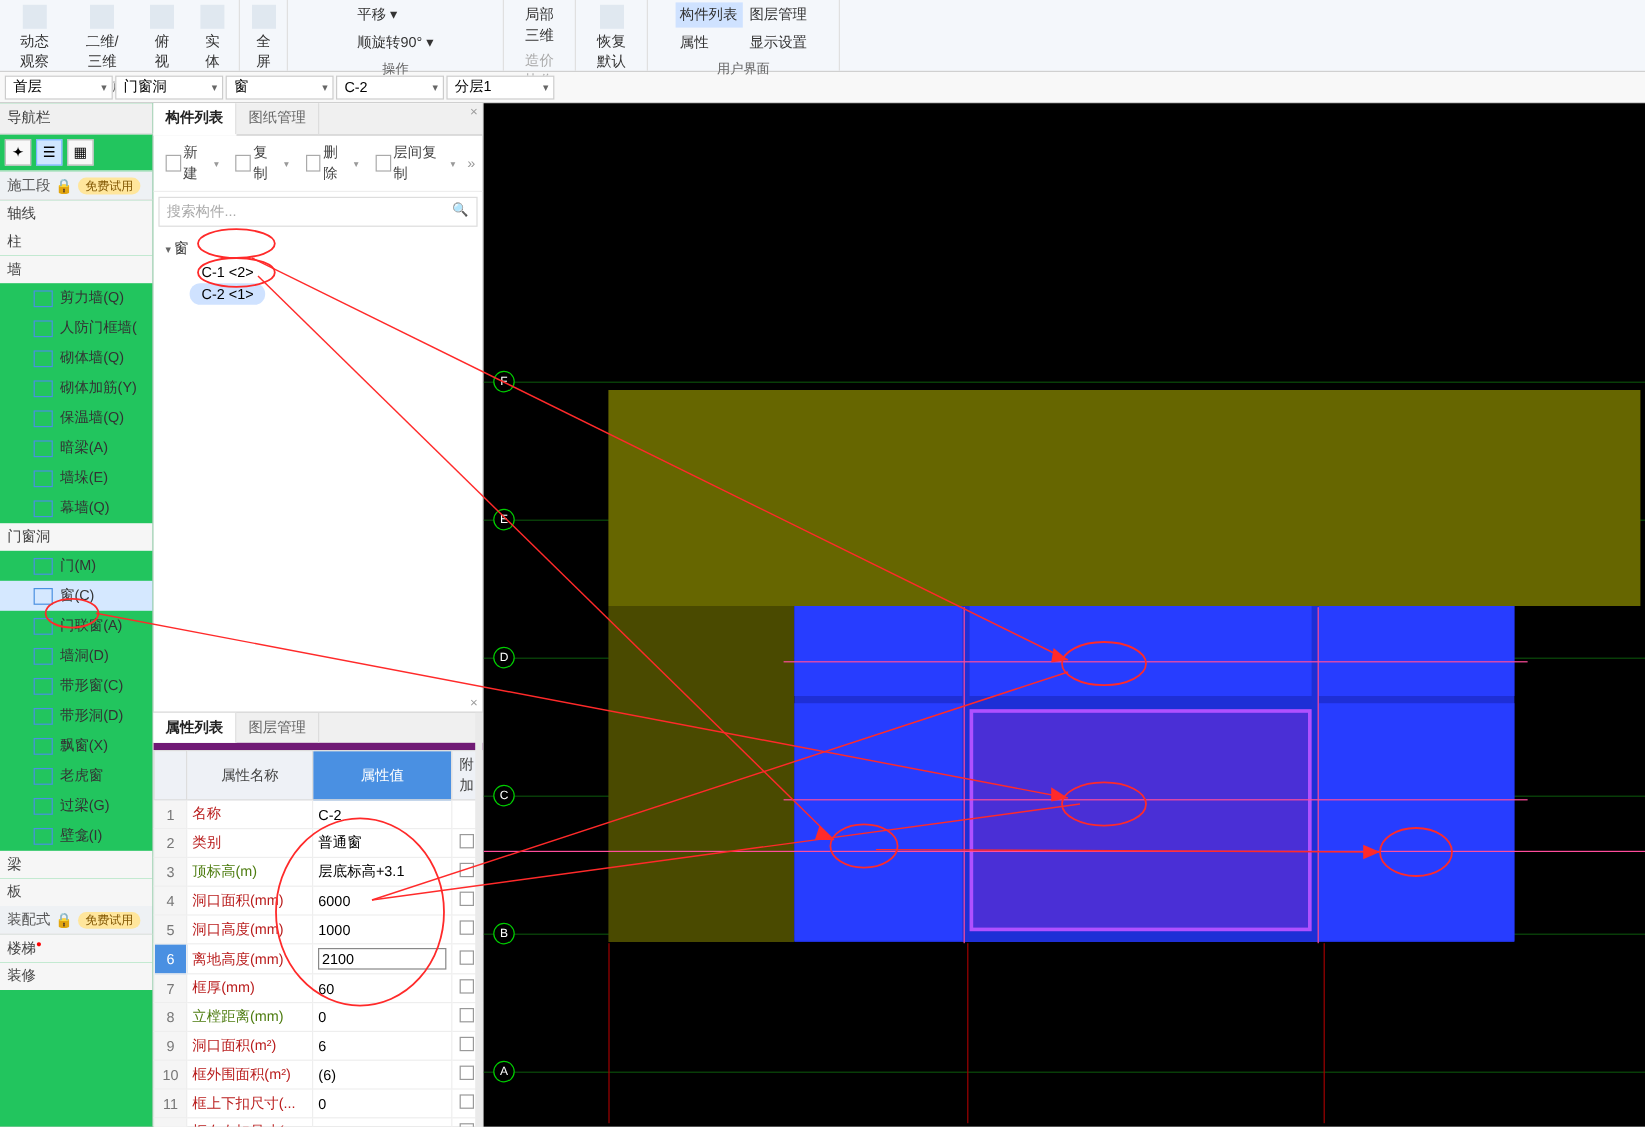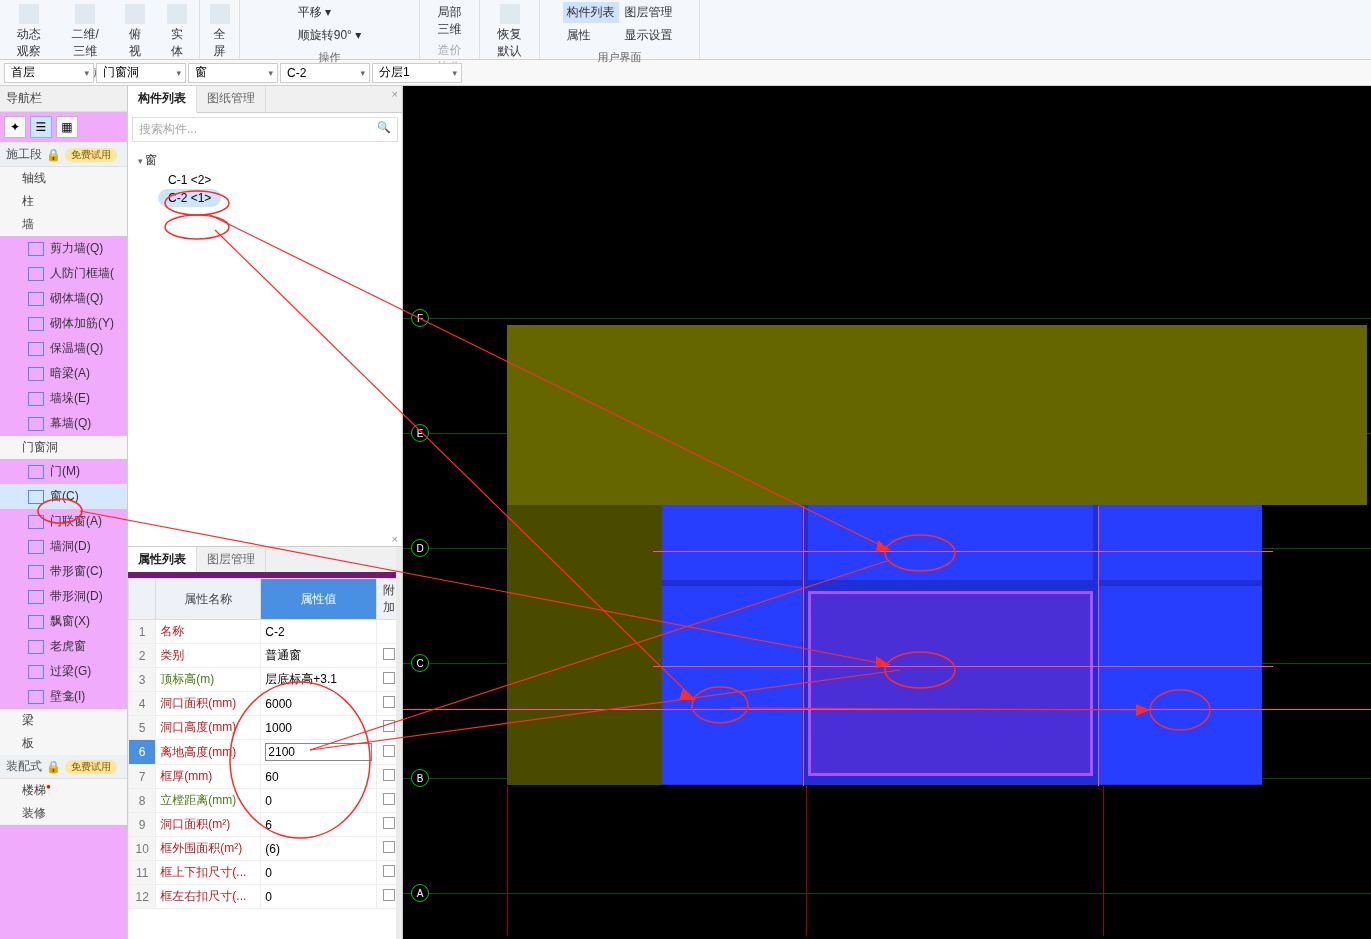--- a/index.html
+++ b/index.html
@@ -15,31 +15,31 @@
 
 
 .dropdown-bar { height: 26px; background: #f8f8f8; border-bottom: 1px solid #d0d0d0; display: flex; align-items: center; padding: 0 4px; gap: 2px; }
 .dd { height: 20px; border: 1px solid #ccc; background: #fff; padding: 0 18px 0 6px; position: relative; display: inline-flex; align-items: center; }
 .dd::after { content: "▾"; position: absolute; right: 4px; color: #666; font-size: 9px; }
 
 
 .main { display: flex; height: calc(100% - 86px); }
 
 
-.nav-panel { width: 128px; border-right: 1px solid #ccc; background: #f0abfc; display: flex; flex-direction: column; }
+.nav-panel { width: 128px; border-right: 1px solid #ccc; background: #22c55e; display: flex; flex-direction: column; }
 .nav-header { padding: 4px 6px; background: #f0f0f0; border-bottom: 1px solid #ddd; font-weight: normal; color: #444; }
 .nav-toolbar { padding: 4px; display: flex; gap: 4px; border-bottom: 1px solid #eee; }
 .nav-tool { width: 22px; height: 22px; border: 1px solid #bbb; background: #f8f8f8; display:flex; align-items:center; justify-content:center; }
 .nav-tool.active { background: #cfe6ff; border-color: #7bb4ff; }
 .nav-section-hdr { padding: 3px 6px; background: #eef1f4; color: #555; border-bottom: 1px solid #e0e0e0; display:flex; align-items:center; gap:4px;}
 .nav-pill { background: #ffe69c; border-radius: 8px; padding: 0 6px; font-size: 10px; color: #805500; }
 .nav-item { padding: 4px 6px 4px 18px; display: flex; align-items: center; gap: 6px; color: #333; cursor: pointer; }
 .nav-item.selected { background: #d5e8ff; }
 .nav-icon { width: 16px; height: 14px; border: 1px solid #4a90e2; display:inline-block; }
-.nav-group { padding: 3px 22px; color: #444; background: #f6f6f6;}
+.nav-group { padding: 3px 6px; color: #444; background: #f6f6f6;}
 .nav-item-indent { padding-left: 28px; }
 
 
 .comp-panel { width: 275px; border-right: 1px solid #ccc; display: flex; flex-direction: column; background:#fff; }
 .comp-tabs { display: flex; background: #f0f0f0; border-bottom: 1px solid #ccc; }
 .comp-tab { padding: 4px 10px; border-right: 1px solid #ddd; color: #666; cursor:pointer; }
 .comp-tab.active { background: #fff; color: #222; border-bottom: 2px solid #fff; margin-bottom:-1px; font-weight:bold; }
 .comp-toolbar { padding: 4px 6px; display: flex; gap: 6px; border-bottom: 1px solid #eee; align-items:center; }
 .comp-tb-btn { display:flex; align-items:center; gap:2px; color:#444; cursor:pointer; padding: 2px 4px; }
 .comp-tb-btn::after { content:"▾"; font-size:8px; color:#999; margin-left:2px;}
@@ -257,20 +257,39 @@
   </div>
 
   <div class="comp-panel">
     <div style="position:relative">
       <div class="comp-tabs">
         <div class="comp-tab active">构件列表</div>
         <div class="comp-tab">图纸管理</div>
       </div>
       <span class="close-x">×</span>
     </div>
+    <div class="comp-toolbar">
+      <div class="comp-tb-btn">
+          <span class="comp-tb-icon"></span>
+          <span>新建</span>
+        </div>
+      <div class="comp-tb-btn">
+          <span class="comp-tb-icon"></span>
+          <span>复制</span>
+        </div>
+      <div class="comp-tb-btn">
+          <span class="comp-tb-icon"></span>
+          <span>删除</span>
+        </div>
+      <div class="comp-tb-btn">
+          <span class="comp-tb-icon"></span>
+          <span>层间复制</span>
+        </div>
+      <span style="margin-left:auto;color:#999">»</span>
+    </div>
     <div class="comp-search"><span>搜索构件...</span></div>
     <div class="comp-tree" style="height:400px">
       <div class="tree-root">窗</div>
       <div id="tree-items">
           <div><div class="tree-child">C-1  &lt;2&gt;</div></div>
           <div><div class="tree-child sel">C-2  &lt;1&gt;</div></div>
         </div>
     </div>
 
     <div class="prop-panel" style="position:relative">

